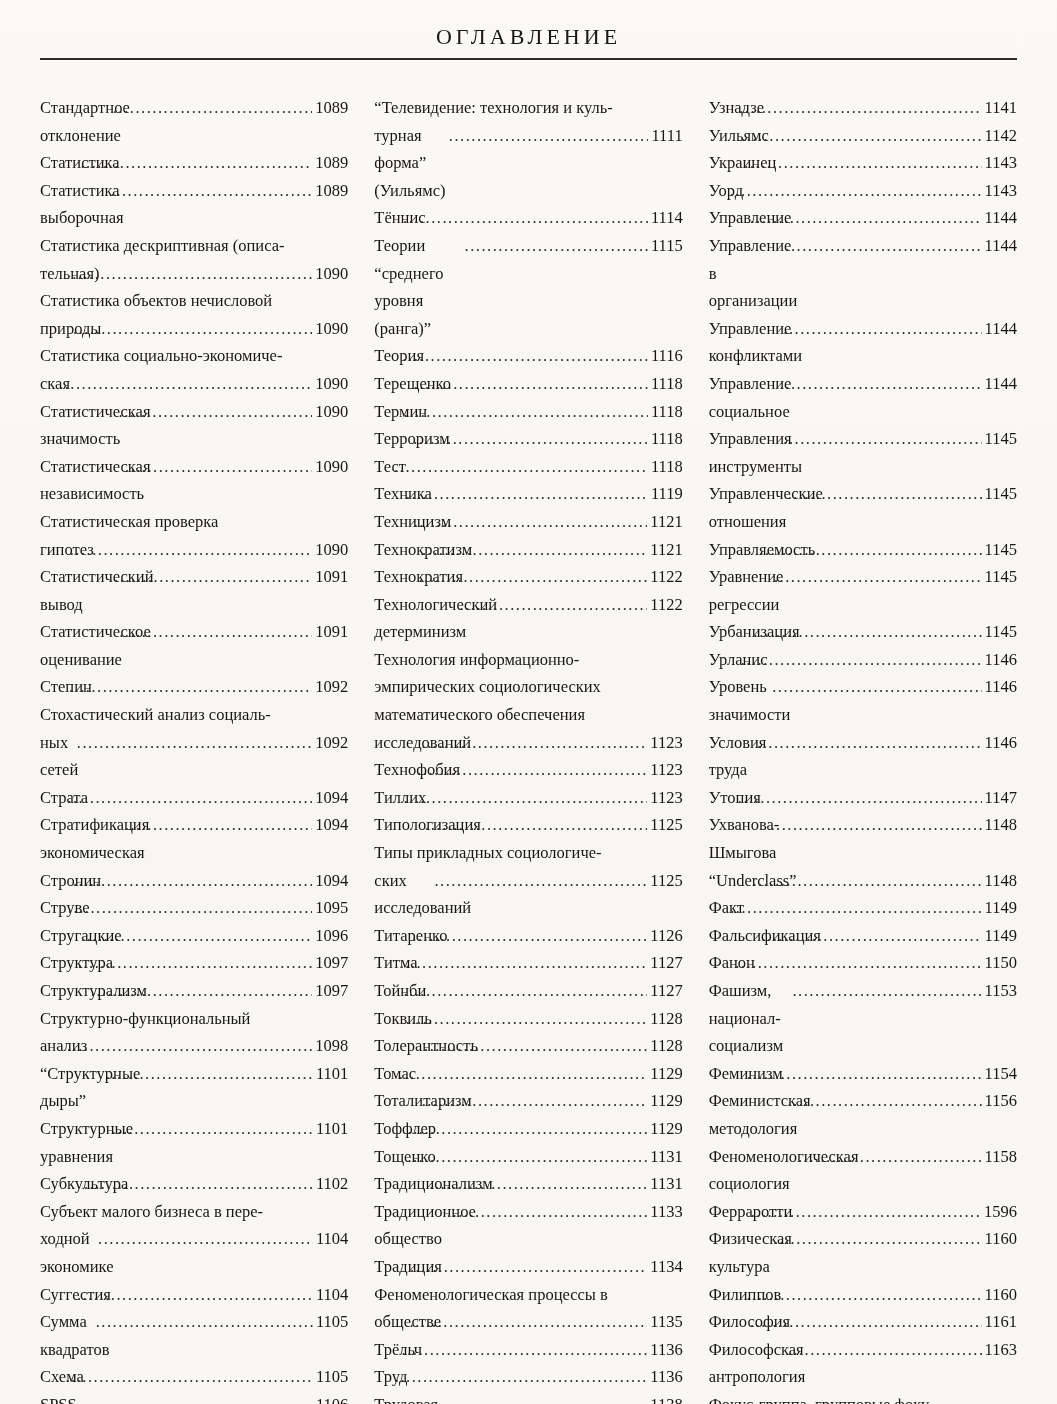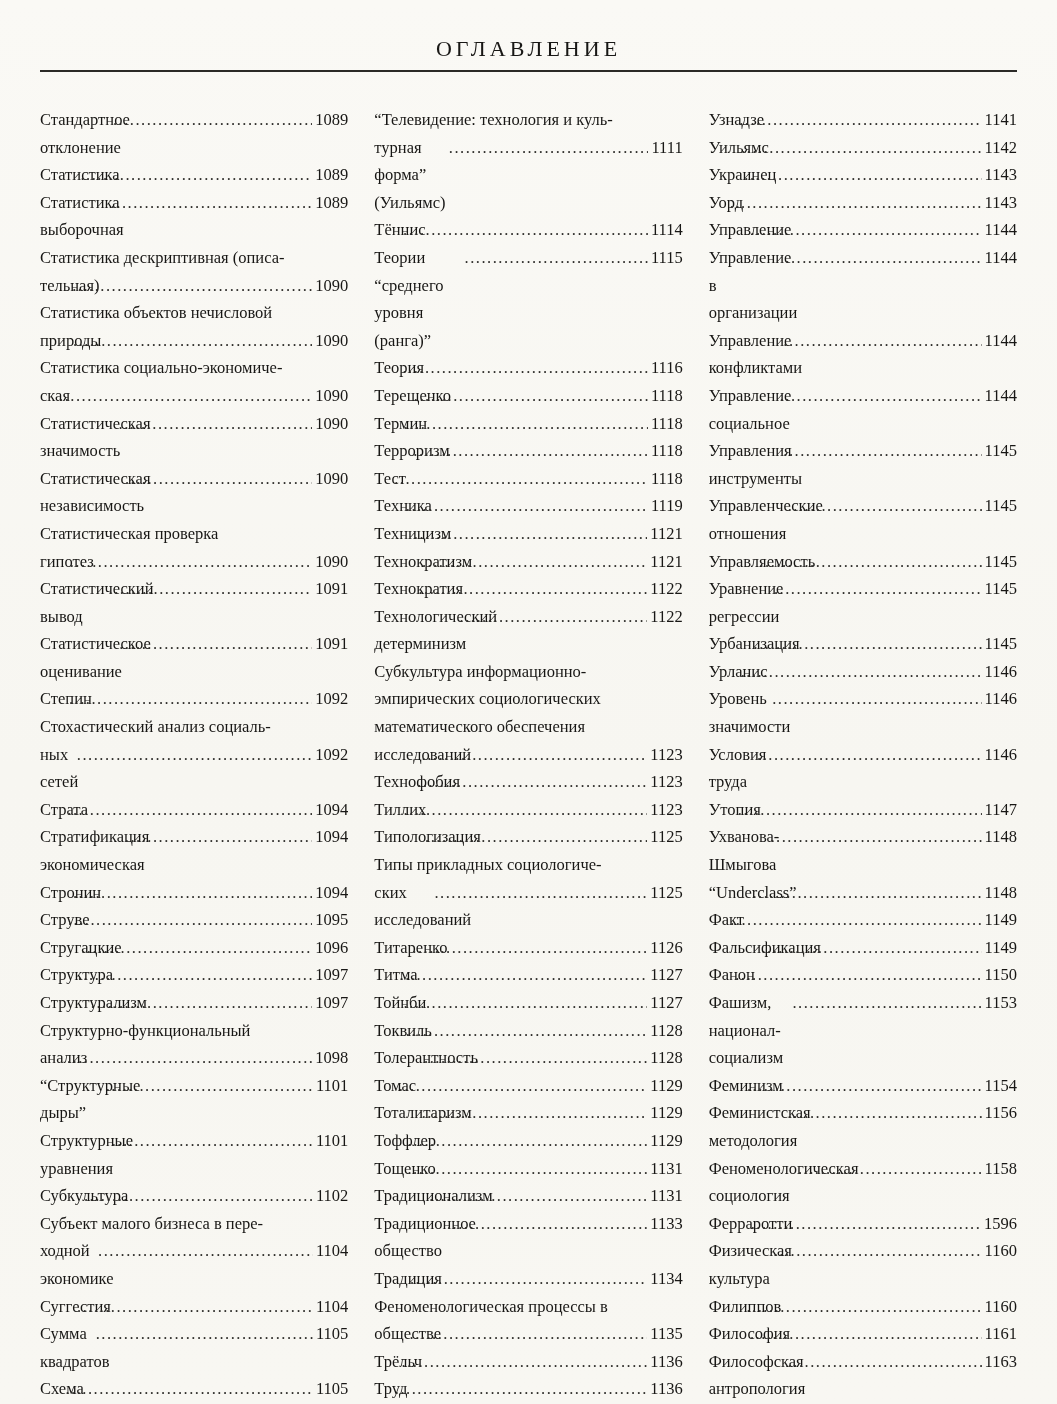--- a/index.html
+++ b/index.html
@@ -22,21 +22,21 @@
     flex-direction: column;
     overflow: hidden;
   }
   .page-header {
     text-align: center;
   }
   .page-title {
     font-size: 22px;
     letter-spacing: 4px;
     font-weight: normal;
-    margin: 12px 0 8px 0;
+    margin: 0 0 8px 0;
   }
   .double-rule {
     height: 4px;
     border-top: 1.6px solid #2b2a27;
     border-bottom: 1px solid #2b2a27;
     margin: 0 0 34px 0;
   }
   .columns {
     flex: 1 1 auto;
     display: flex;
@@ -382,21 +382,21 @@
           </div>
         </div>
         <div class="entry">
           <div class="line last">
             <span class="txt">Технологический детерминизм</span>
             <span class="leader">..........................................................................................</span>
             <span class="pg">1122</span>
           </div>
         </div>
         <div class="entry">
-          <div class="line">Субкультура информационно-</div>
+          <div class="line">Технология информационно-</div>
           <div class="line">эмпирических социологических</div>
           <div class="line">математического обеспечения</div>
           <div class="line last">
             <span class="txt">исследований</span>
             <span class="leader">..........................................................................................</span>
             <span class="pg">1123</span>
           </div>
         </div>
         <div class="entry">
           <div class="line last">

